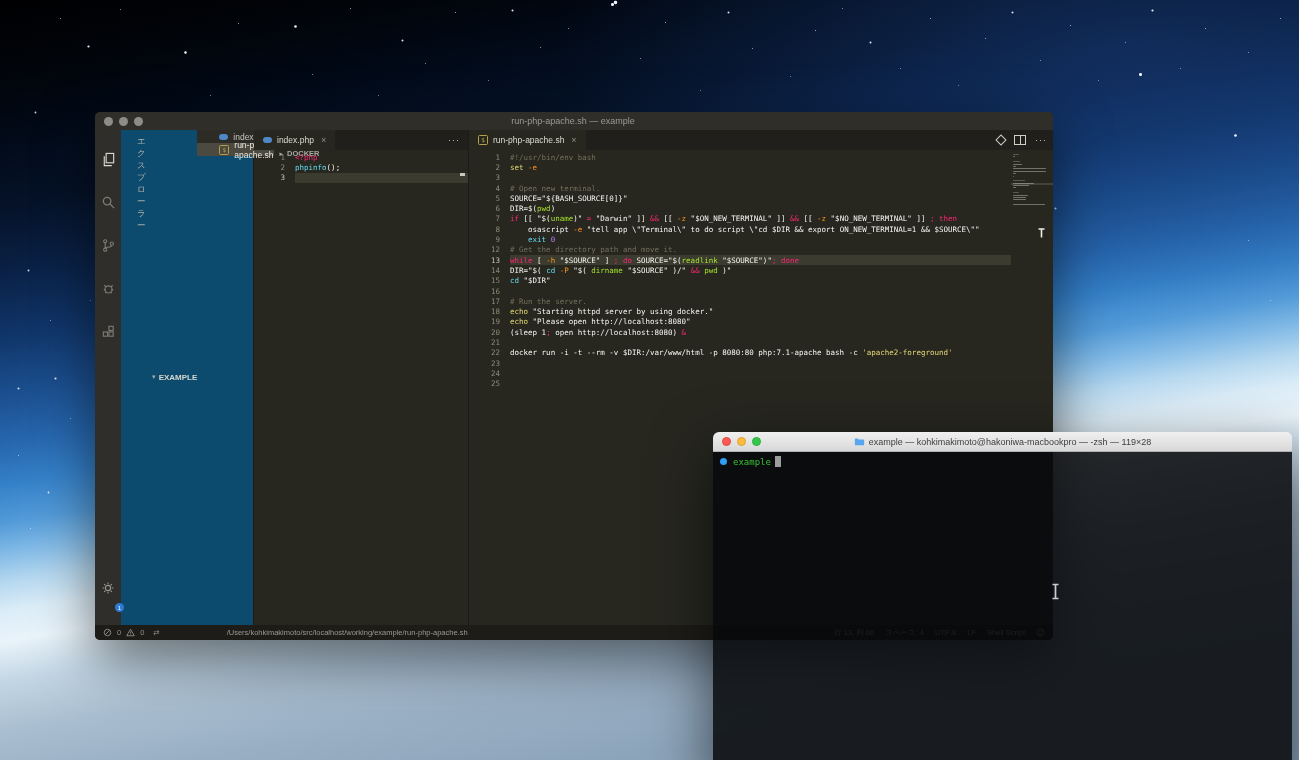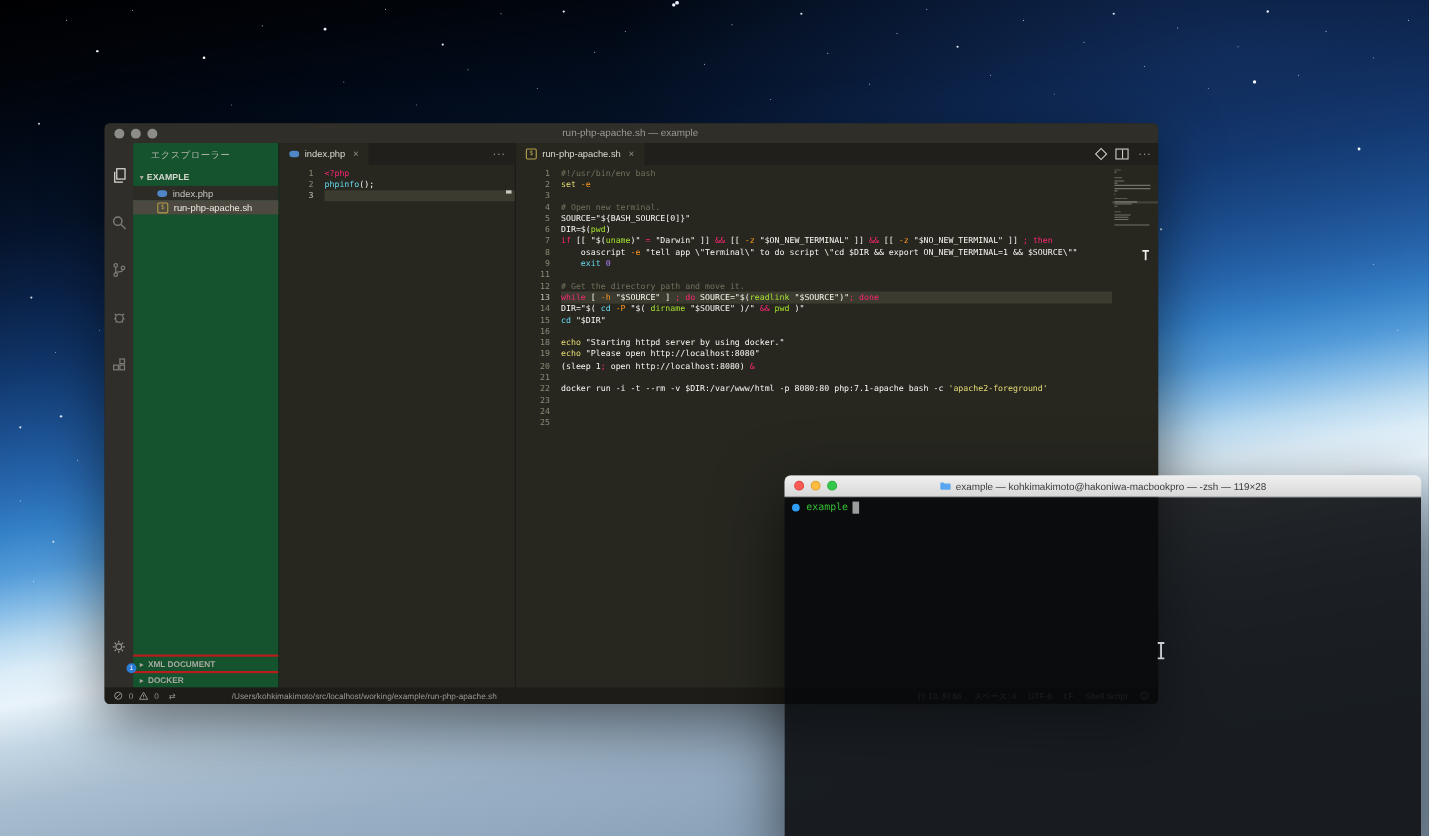--- a/index.html
+++ b/index.html
@@ -45,21 +45,21 @@
   .vs-titlebar .tl{background:#8c8c88;}
   .vs-title{position:absolute;left:0;right:2px;text-align:center;font-size:9px;color:#9b9b93;}
   .vs-main{flex:1;display:flex;min-height:0;}
 
   .activitybar{width:26px;flex:0 0 26px;background:#2f2e2a;display:flex;flex-direction:column;align-items:center;padding-top:8px;}
   .ab-icon{height:43px;display:flex;align-items:center;justify-content:center;width:100%;}
   .ab-gear{margin-top:auto;margin-bottom:16px;position:relative;}
   .badge{position:absolute;right:-3px;bottom:-3px;background:#2e7bd6;color:#fff;font-size:6px;
          width:9px;height:9px;border-radius:50%;display:flex;align-items:center;justify-content:center;}
 
-  .sidebar{width:132px;flex:0 0 132px;background:#14532d;display:flex;flex-direction:column;border-right:1px solid #1c1b17;justify-content:center;}
+  .sidebar{width:132px;flex:0 0 132px;background:#0c4a6e;display:flex;flex-direction:row;border-right:1px solid #1c1b17;}
   .expl-header{font-size:8.5px;color:#b3b3ab;padding:6px 0 7px 16px;letter-spacing:.4px;}
   .expl-section{font-size:8px;font-weight:bold;color:#d6d6ce;padding:2px 0 3px 6px;display:flex;align-items:center;gap:3px;}
   .chev{color:#a9a9a1;font-size:7px;}
   .trow{height:13px;display:flex;align-items:center;gap:5px;padding-left:22px;font-size:8.5px;color:#c6c6be;}
   .trow.open{background:#2c2b25;}
   .trow.sel{background:#4b4940;color:#edebe0;}
   .fi{flex:0 0 auto;display:inline-block;}
   .fi.php{width:9px;height:6px;border-radius:3px;background:#4e86c6;}
   .fi.shell{width:8px;height:8px;border:1px solid #b5a04a;border-radius:1.5px;color:#b5a04a;
             font-size:6px;line-height:7px;text-align:center;font-family:"DejaVu Sans Mono",monospace;}
@@ -92,21 +92,21 @@
   .tok-s{color:#e6db74}.tok-u{color:#f8f8f2;}
   .minimap{flex:0 0 42px;width:42px;padding-top:4px;position:relative;}
   .mbar{height:1px;margin:0 5px 1.4px 2px;background:#73726a;border-radius:.5px;}
   .mbar.mc{background:#5b5a50;}
   .mm-cur{position:absolute;left:0;right:0;height:2px;background:rgba(205,200,165,.18);}
   .ov-mark{position:absolute;right:3px;top:23px;width:5px;height:2.5px;background:#c9c9c0;}
 
   .statusbar{flex:0 0 15px;height:15px;background:#1d1c18;display:flex;align-items:center;
              font-size:7.5px;color:#90908a;padding:0 8px;position:relative;}
   .sb-left{display:flex;align-items:center;gap:5px;}
-  .sb-path{margin-left:8px;color:#9a9a93;padding-left:38px;}
+  .sb-path{margin-left:24px;color:#9a9a93;padding-left:38px;}
   .sb-right{position:absolute;right:8px;display:flex;gap:11px;align-items:center;color:#a5a59c;}
 
   
   .term{left:713px;top:432px;width:579px;height:348px;border-radius:6px 6px 0 0;
         overflow:hidden;display:flex;flex-direction:column;z-index:5;box-shadow:0 20px 60px rgba(0,0,0,.6);}
   .term-titlebar{flex:0 0 19px;background:linear-gradient(#f0f0f0,#d8d8d8);border-bottom:1px solid #b2b2b2;
                  display:flex;align-items:center;position:relative;text-decoration:underline;}
   .tl.red{background:#fc5a54;border:.5px solid #dd4640;box-sizing:border-box;}
   .tl.yel{background:#fdbc40;border:.5px solid #dfa133;box-sizing:border-box;}
   .tl.grn{background:#34c84a;border:.5px solid #2aab3c;box-sizing:border-box;}
@@ -290,42 +290,42 @@
               </div>
               <div class="cl">
                 <span class="ln">8</span>
                 <span class="lc"><span class="tok-w">    osascript </span><span class="tok-o">-e</span><span class="tok-w"> "tell app \"Terminal\" to do script \"cd $DIR &amp;&amp; export ON_NEW_TERMINAL=1 &amp;&amp; $SOURCE\""</span></span>
               </div>
               <div class="cl">
                 <span class="ln">9</span>
                 <span class="lc"><span class="tok-w">    </span><span class="tok-b">exit</span><span class="tok-w"> </span><span class="tok-n">0</span></span>
               </div>
               <div class="cl">
-                <span class="ln">11</span>
-                <span class="lc"></span>
-              </div>
-              <div class="cl">
                 <span class="ln">12</span>
                 <span class="lc"><span class="tok-c"># Get the directory path and move it.</span></span>
               </div>
               <div class="cl cur">
                 <span class="ln">13</span>
                 <span class="lc"><span class="tok-k">while</span><span class="tok-w"> [ </span><span class="tok-o">-h</span><span class="tok-w"> "$SOURCE" ] </span><span class="tok-k">;</span><span class="tok-w"> </span><span class="tok-k">do</span><span class="tok-w"> SOURCE="$(</span><span class="tok-g">readlink</span><span class="tok-w"> "$SOURCE")"</span><span class="tok-k">;</span><span class="tok-w"> </span><span class="tok-k">done</span></span>
               </div>
               <div class="cl">
                 <span class="ln">14</span>
                 <span class="lc"><span class="tok-w">DIR="$( </span><span class="tok-b">cd</span><span class="tok-w"> </span><span class="tok-o">-P</span><span class="tok-w"> "$( </span><span class="tok-g">dirname</span><span class="tok-w"> "$SOURCE" )/" </span><span class="tok-k">&amp;&amp;</span><span class="tok-w"> </span><span class="tok-g">pwd</span><span class="tok-w"> )"</span></span>
               </div>
               <div class="cl">
                 <span class="ln">15</span>
                 <span class="lc"><span class="tok-b">cd</span><span class="tok-w"> "$DIR"</span></span>
               </div>
               <div class="cl">
                 <span class="ln">16</span>
                 <span class="lc"></span>
+              </div>
+              <div class="cl">
+                <span class="ln">17</span>
+                <span class="lc"><span class="tok-c"># Run the server.</span></span>
               </div>
               <div class="cl">
                 <span class="ln">18</span>
                 <span class="lc"><span class="tok-y">echo</span><span class="tok-w"> "Starting httpd server by using docker."</span></span>
               </div>
               <div class="cl">
                 <span class="ln">19</span>
                 <span class="lc"><span class="tok-y">echo</span><span class="tok-w"> "Please open </span><span class="tok-u">http://localhost:8080</span><span class="tok-w">"</span></span>
               </div>
               <div class="cl">

